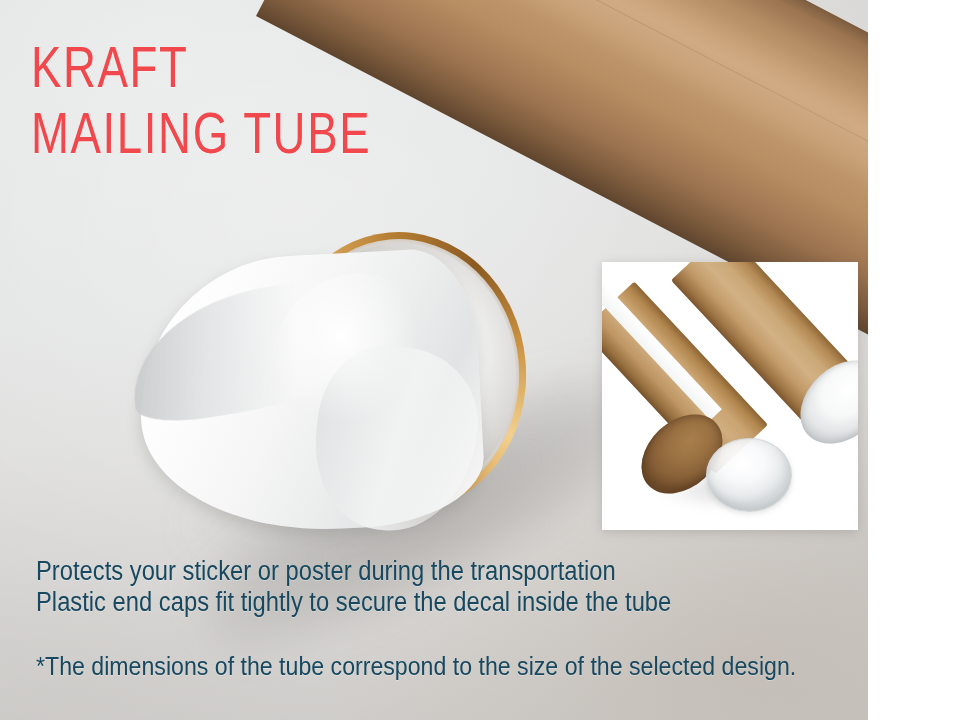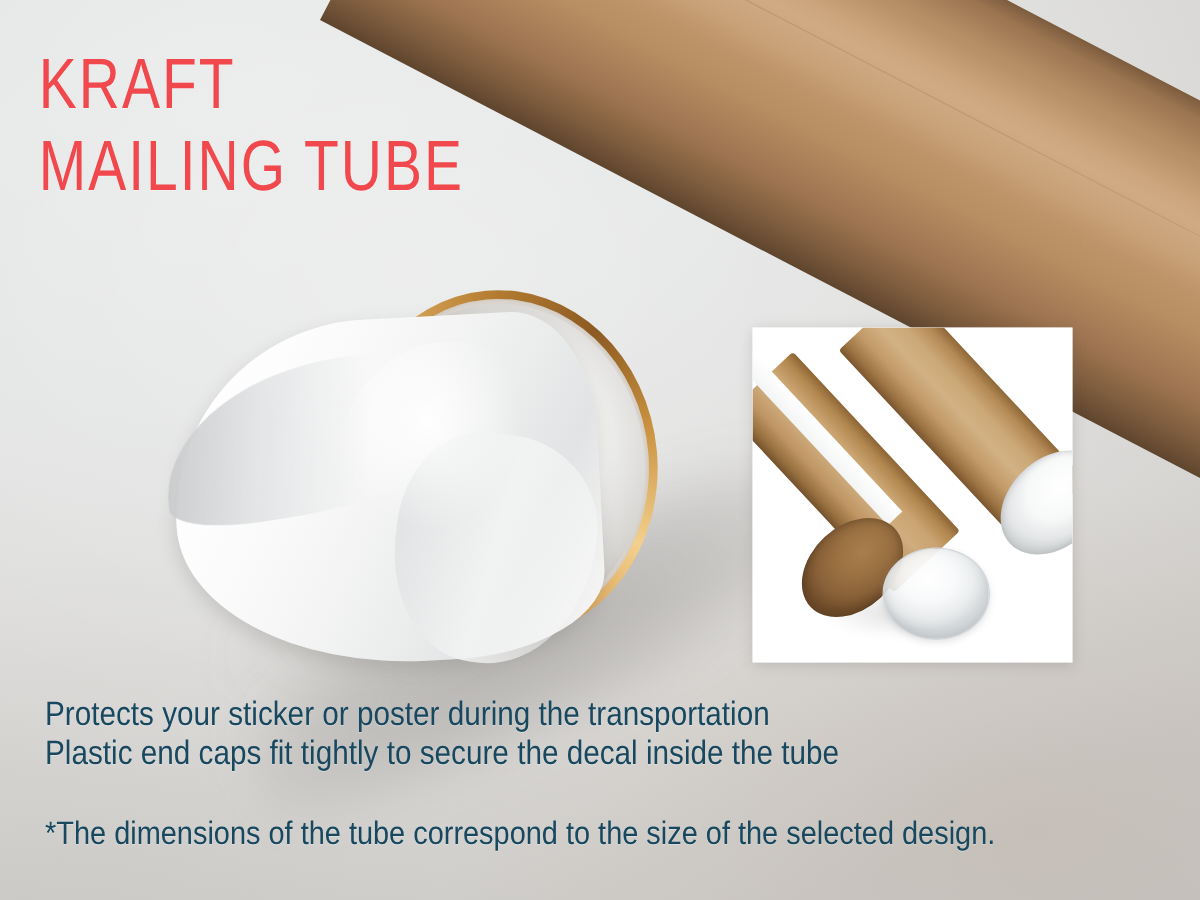--- a/index.html
+++ b/index.html
@@ -3,21 +3,21 @@
 <meta charset="utf-8">
 <title>Kraft Mailing Tube</title>
 <style>
   html, body {
     margin: 0;
     padding: 0;
     background: #ffffff;
   }
   #stage {
     position: relative;
-    width: 960px;
+    width: 868px;
     height: 720px;
     overflow: hidden;
     font-family: "Liberation Sans", sans-serif;
     background: #e2e3e3;
   }
 
   
   .bg-base {
     position: absolute; inset: 0;
     background:

